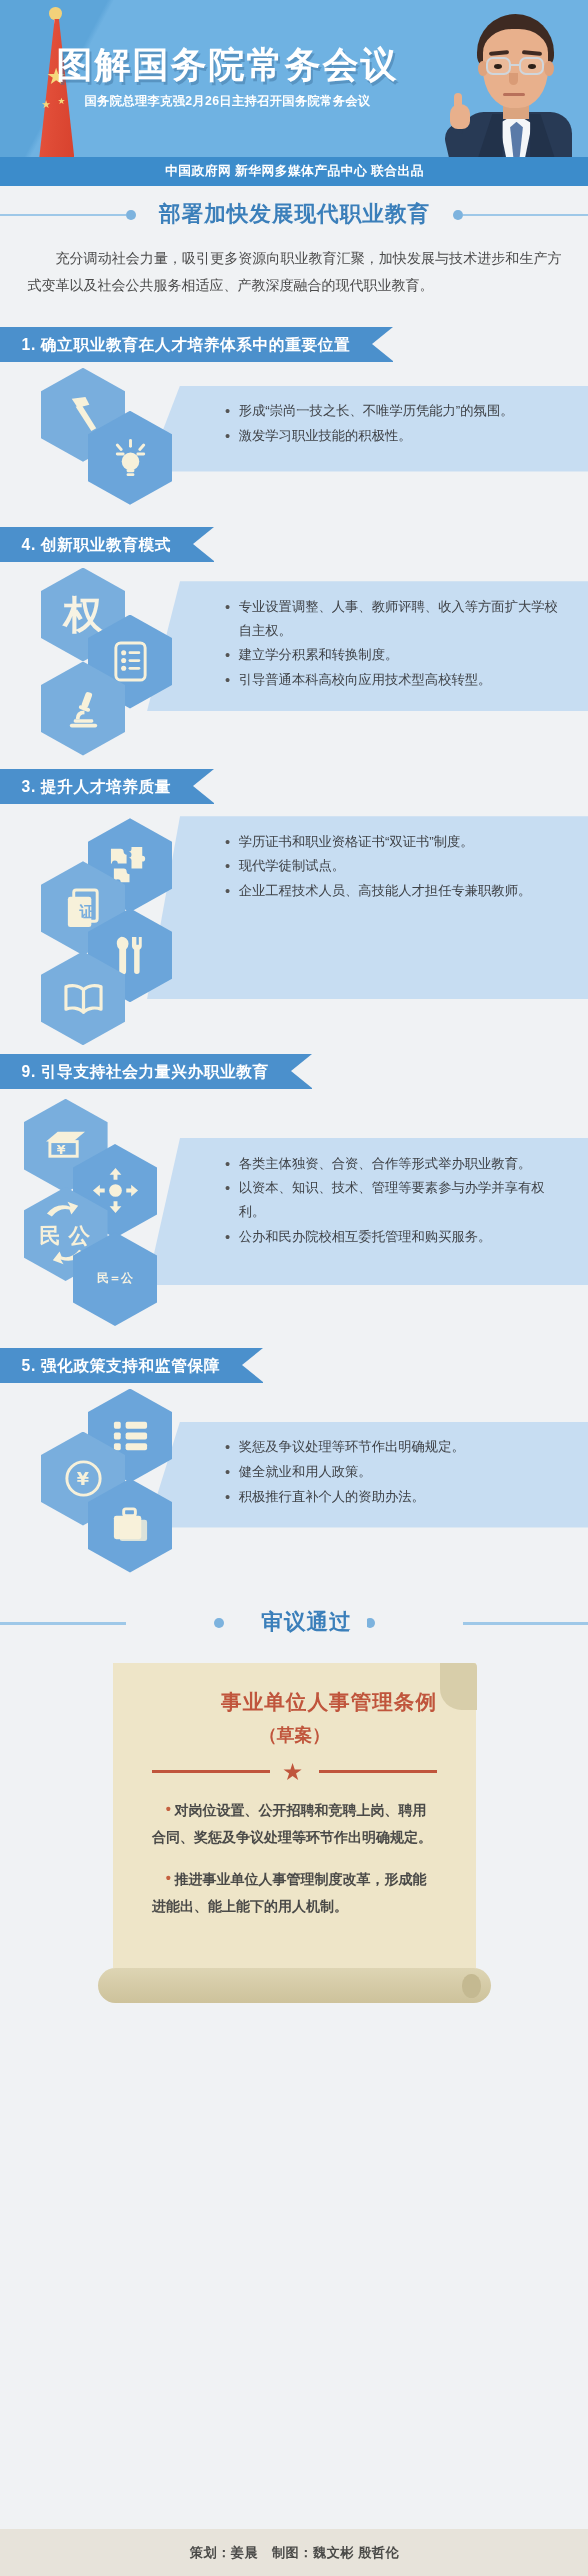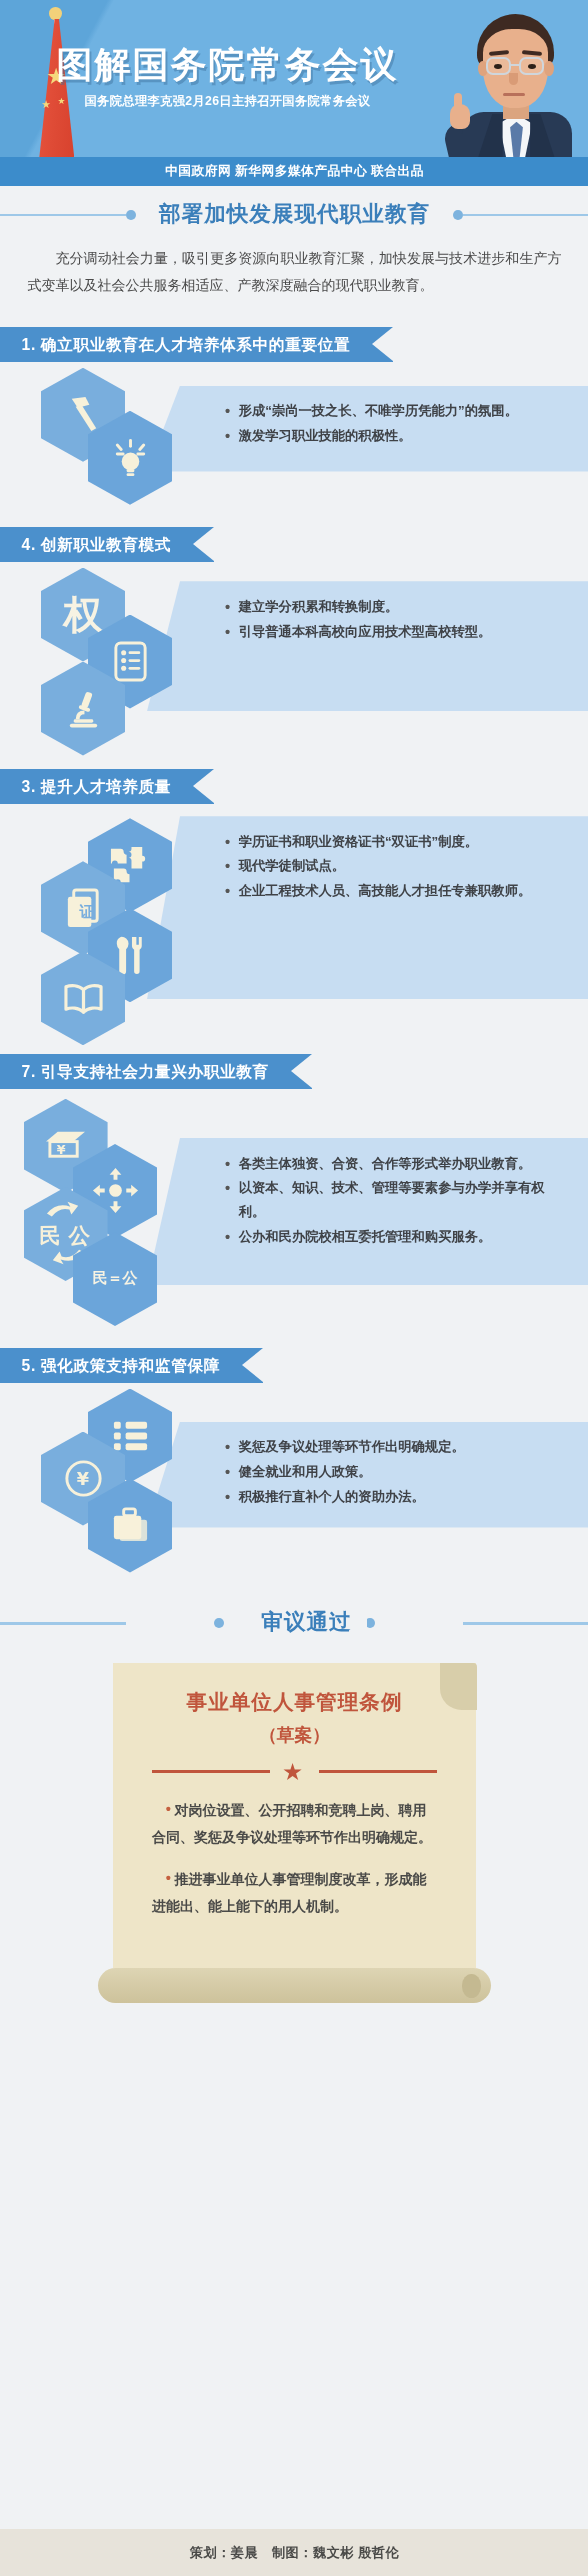--- a/index.html
+++ b/index.html
@@ -159,21 +159,20 @@
     border-right:21.6px solid #f0f2f4;
   }
 
   
   .block { position:relative; width:589px; }
   .panel {
     position:absolute; top:0; left:147px; right:0;
     background:#c7ddf2;
     padding:13.7px 21.6px 13.7px 77px;
     clip-path:polygon(33px 0, 100% 0, 100% 100%, 0 100%);
-    font-weight:bold;
   }
   .panel ul { list-style:none; }
   .panel li {
     position:relative; padding-left:14.7px;
     font-size:13.3px; line-height:1.78; color:#3f4247;
     margin-bottom:1px;
   }
   .panel li::before {
     content:"•"; position:absolute; left:1px; top:-1px;
     font-size:14.7px; color:#555;
@@ -207,21 +206,21 @@
     position:relative; margin:0 auto; width:393px; height:35px;
     background:linear-gradient(180deg,#ded5b4 0%,#d6cca8 45%,#cdc29b 100%);
     border-radius:17.7px;
   }
   .scroll-roll::after {
     content:""; position:absolute; right:9.8px; top:5.9px;
     width:19.6px; height:23.6px; border-radius:50%;
     background:#c4b991;
   }
   .scroll-title {
-    text-align:center;
+    text-align:right;
     font-family:"DejaVu Serif","Liberation Serif",serif;
     font-size:20.6px; font-weight:bold; color:#c0553c; letter-spacing:1px;
   }
   .scroll-sub {
     text-align:center; margin-top:6.9px;
     font-family:"DejaVu Serif","Liberation Serif",serif;
     font-size:17.7px; font-weight:bold; color:#c0553c;
   }
   .scroll-divider {
     position:relative; margin:16.7px auto 17.7px auto; width:285px; height:15.7px;
@@ -343,20 +342,21 @@
     </div>
   </div>
 </div>
 
 <div class="banner-wrap">
   <div class="banner">4. 创新职业教育模式</div>
 </div>
 <div class="block" style="height:192px;">
   <div class="panel" style="top:13.7px;min-height:130px;">
     <ul>
+      <li>专业设置调整、人事、教师评聘、收入等方面扩大学校自主权。</li>
       <li>建立学分积累和转换制度。</li>
       <li>引导普通本科高校向应用技术型高校转型。</li>
     </ul>
   </div>
   <div class="hexes">
     <div class="hex" style="left:41px; top:0px;">
       <span class="cn" style="font-size:39px;">权</span>
     </div>
     <div class="hex alt" style="left:88px; top:47px;">
       <svg width="41" height="45" viewBox="0 0 42 46" aria-hidden="true">
@@ -427,21 +427,21 @@
         <g fill="none" stroke="#f7f1da" stroke-width="3.2" stroke-linejoin="round">
           <path d="M23 11 C18 6 10 6 5 8 V31 C10 29 18 29 23 34 Z"></path>
           <path d="M23 11 C28 6 36 6 41 8 V31 C36 29 28 29 23 34 Z"></path>
         </g>
       </svg>
     </div>
   </div>
 </div>
 
 <div class="banner-wrap">
-  <div class="banner">7. 引导支持社会力量兴办职业教育</div>
+  <div class="banner">9. 引导支持社会力量兴办职业教育</div>
 </div>
 <div class="block" style="height:243px;">
   <div class="panel" style="top:43px;min-height:147px;">
     <ul>
       <li>各类主体独资、合资、合作等形式举办职业教育。</li>
       <li>以资本、知识、技术、管理等要素参与办学并享有权利。</li>
       <li>公办和民办院校相互委托管理和购买服务。</li>
     </ul>
   </div>
   <div class="hexes">
@@ -469,21 +469,21 @@
       <svg width="77" height="84" viewBox="0 0 78 86" aria-hidden="true">
         <g fill="#f7f1da">
           <path d="M20 22 q10 -12 24 -7 l-3 -5 l11 4 l-7 9 l-2 -5 q-10 -3 -18 7 z"></path>
           <path d="M58 62 q-10 12 -24 7 l3 5 l-11 -4 l7 -9 l2 5 q10 3 18 -7 z"></path>
         </g>
         <text x="12" y="52" font-family="DejaVu Serif, serif" font-size="22" font-weight="bold" fill="#f7f1da">民</text>
         <text x="42" y="52" font-family="DejaVu Serif, serif" font-size="22" font-weight="bold" fill="#f7f1da">公</text>
       </svg>
     </div>
     <div class="hex alt" style="left:73px; top:137px;">
-      <span class="cn" style="font-size:15px; letter-spacing:0px;">民＝公</span>
+      <span class="cn" style="font-size:12px; letter-spacing:0px;">民＝公</span>
     </div>
   </div>
 </div>
 
 <div class="banner-wrap">
   <div class="banner">5. 强化政策支持和监管保障</div>
 </div>
 <div class="block" style="height:192px;">
   <div class="panel" style="top:33px;min-height:106px;">
     <ul>

